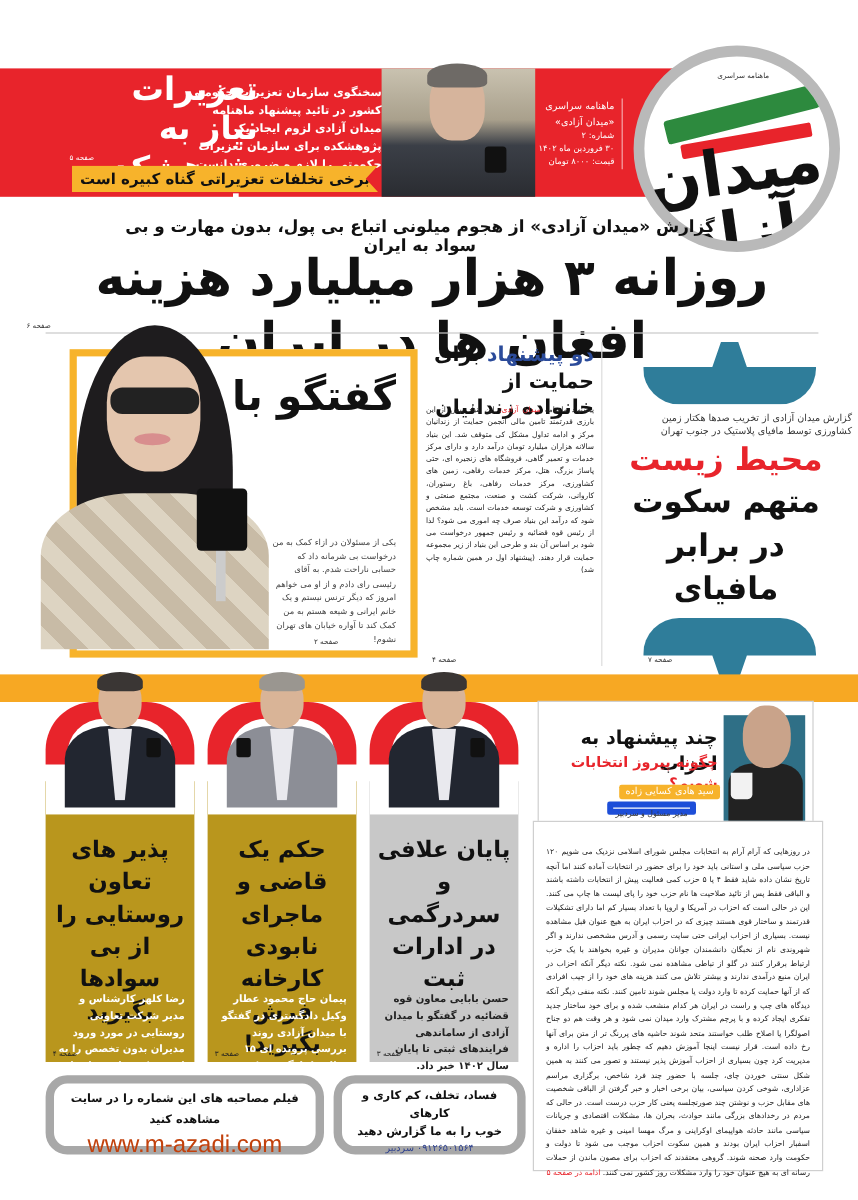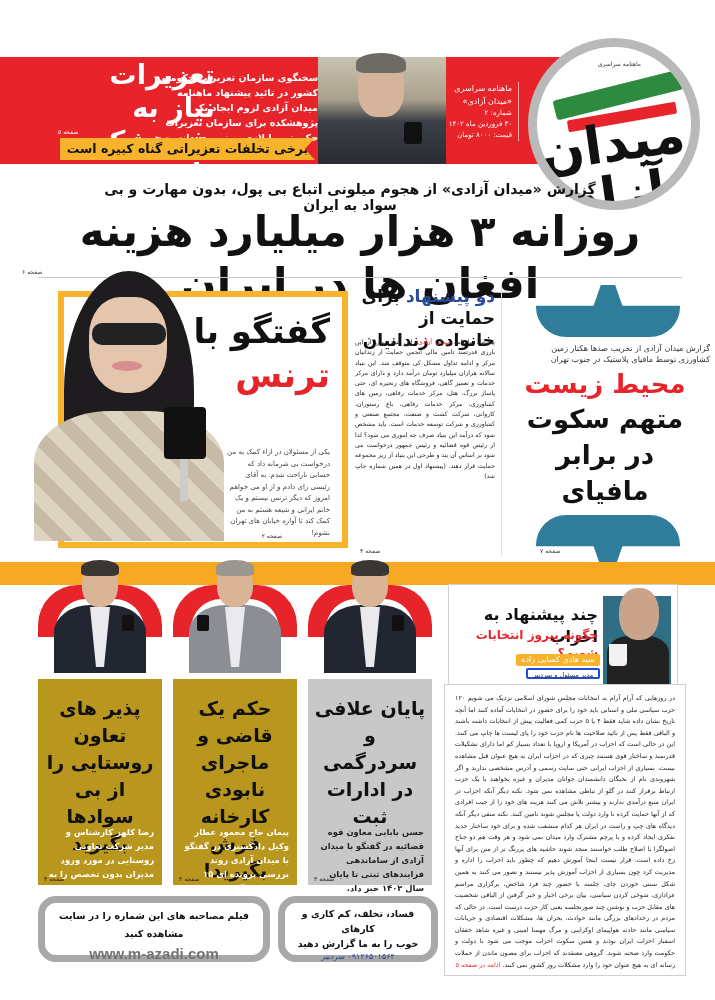--- a/index.html
+++ b/index.html
@@ -90,31 +90,31 @@
 
   
   .ed-box { left: 448px; top: 584px; width: 230px; height: 100px; border: 1px solid #cfcfcf; border-bottom: none; }
   .ed-photo { left: 603px; top: 596px; width: 68px; height: 88px; background: #2f6f86; }
   .ed-photo-face { left: 16px; top: -8px; width: 40px; height: 52px; background: #c9a38a; border-radius: 45%; }
   .ed-photo-body { left: 4px; top: 40px; width: 62px; height: 48px; background: #222; border-radius: 35% 35% 0 0; }
   .ed-cup { left: 6px; top: 48px; width: 18px; height: 22px; background: #f2f2f2; border-radius: 0 0 4px 4px; }
   .ed-t1 { left: 450px; top: 604px; width: 148px; font-size: 16px; font-weight: bold; text-align: right; line-height: 22px; }
   .ed-t2 { left: 450px; top: 626px; width: 148px; font-size: 12px; font-weight: bold; color: #e8242b; text-align: right; line-height: 18px; }
   .ed-name { left: 516px; top: 654px; width: 84px; height: 12px; background: #f7b32b; color: #fff; font-size: 8px; text-align: center; line-height: 12px; border-radius: 2px; }
-  .ed-role { left: 526px; top: 668px; width: 74px; height: 11px; border: 2px solid #1d4ed8; font-size: 6.5px; text-align: center; line-height: 10px; border-radius: 2px; color: #333; }
-  .ed-body-box { left: 444px; top: 684px; width: 242px; height: 292px; border: 1px solid #cfcfcf; padding: 8px 10px; }
+  .ed-role { left: 506px; top: 668px; width: 74px; height: 11px; border: 5px solid #1d4ed8; font-size: 6.5px; text-align: center; line-height: 10px; border-radius: 2px; color: #333; }
+  .ed-body-box { left: 444px; top: 684px; width: 242px; height: 292px; border: 1px solid #cfcfcf; padding: 20px 10px; }
   .ed-body { font-size: 6.4px; line-height: 11.6px; text-align: justify; color: #222; }
   .ed-body .cont { color: #e8242b; }
 
   
   .bottom-box { top: 896px; height: 66px; border: 7px solid #a8a8a8; border-radius: 18px; background: #fff; text-align: center; }
   .bb-left { left: 38px; width: 232px; }
   .bb-right { left: 278px; width: 160px; }
   .bb-l1 { font-size: 9.5px; font-weight: bold; line-height: 18px; margin-top: 4px; }
-  .bb-url { font-size: 15px; color: #737373; direction: ltr; line-height: 22px; font-family: "Liberation Sans", sans-serif; font-weight: bold; }
+  .bb-url { font-size: 20px; color: #c2410c; direction: ltr; line-height: 22px; font-family: "Liberation Sans", sans-serif; }
   .bb-r1 { font-size: 9.5px; font-weight: bold; line-height: 15px; margin-top: 3px; }
   .bb-phone { font-size: 8px; color: #2b3f8e; line-height: 12px; }
 </style>
 </head>
 <body>
 
 <div class="abs masthead-band"></div>
 
 <div class="abs logo-ring">
   <div class="abs logo-tag">ماهنامه سراسری</div>
@@ -171,21 +171,20 @@
   <div class="abs trans-photo">
     <div class="abs trans-hood"></div>
     <div class="abs trans-coat"></div>
     <div class="abs trans-face"></div>
     <div class="abs trans-glasses"></div>
     <div class="abs trans-lips"></div>
     <div class="abs trans-mic-stick"></div>
     <div class="abs trans-mic"></div>
   </div>
   <div class="abs trans-t1">گفتگو با</div>
-  <div class="abs trans-t2">ترنس</div>
   <div class="abs trans-body">یکی از مسئولان در ازاء کمک به من درخواست بی شرمانه داد که حسابی ناراحت شدم. به آقای رئیسی رای دادم و از او می خواهم امروز که دیگر ترنس نیستم و یک خانم ایرانی و شیعه هستم به من کمک کند تا آواره خیابان های تهران نشوم!</div>
   <div class="abs trans-page">صفحه ۲</div>
 </div>
 
 <div class="abs orange-band"></div>
 
 <div class="abs col3" style="left:308px;">
   <div class="abs c-red-arch"></div>
   <div class="abs c-white-inner"></div>
   <div class="abs c-panel grey"></div>

